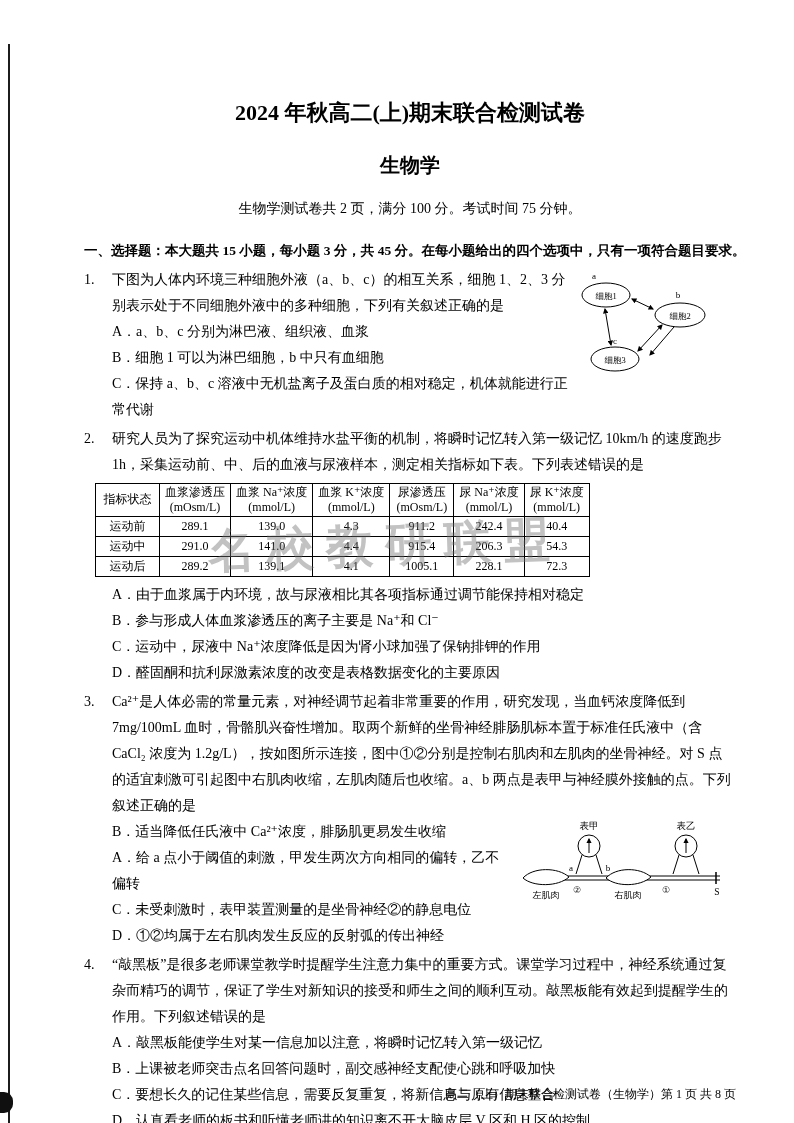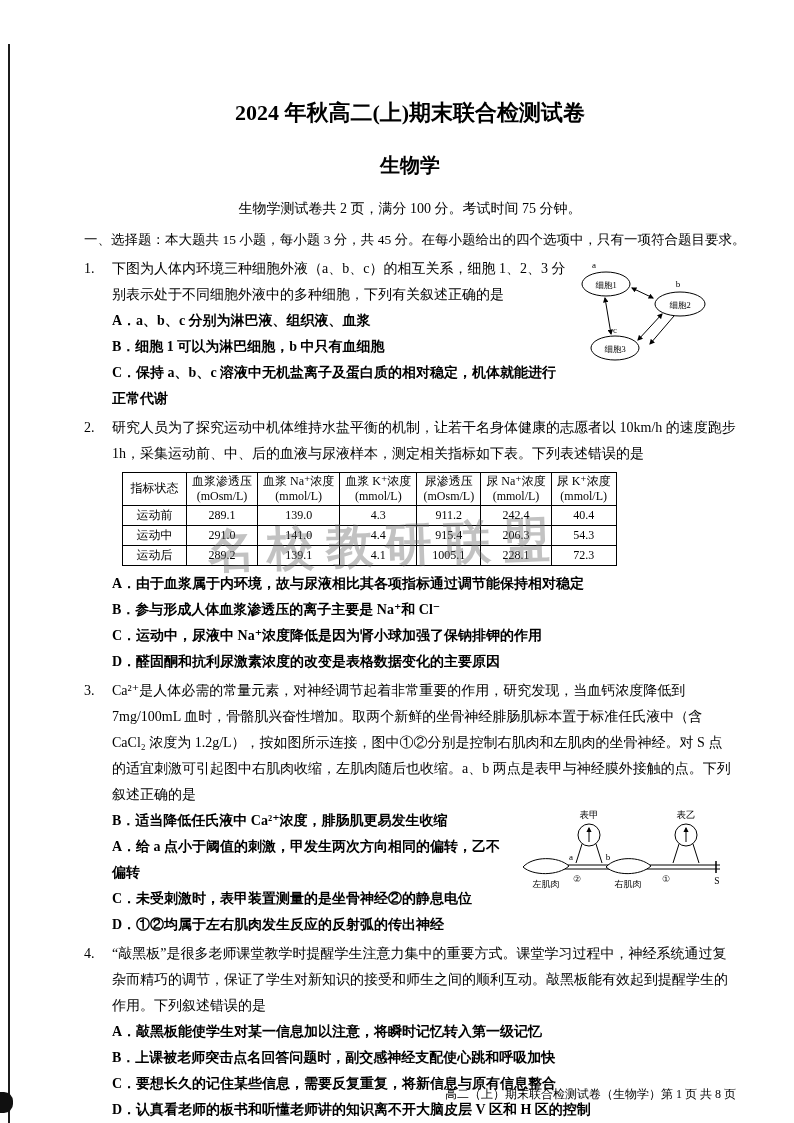--- a/index.html
+++ b/index.html
@@ -6,33 +6,33 @@
   html,body { background:#fff; }
   body {
     width:794px; height:1123px; position:relative; overflow:hidden;
     font-family:"Liberation Serif","DejaVu Serif",serif; color:#000;
   }
   .page { position:absolute; inset:0; padding:98px 58px 16px 84px; }
 
   .title   { font-size:22px; font-weight:bold; text-align:center; line-height:1.35; }
   .subject { font-size:20px; font-weight:bold; text-align:center; margin-top:24px; }
   .intro   { font-size:14px; line-height:26px; margin-top:17px;text-align:center; }
-  .section { font-size:13.5px; font-weight:normal; line-height:26px; margin-top:5px; white-space:nowrap; }
+  .section { font-size:13.5px; font-weight:bold; line-height:26px; margin-top:16px; white-space:nowrap; }
 
   .question { font-size:14px; line-height:26px; display:flow-root; margin-top:3px; }
   .q-stem   { padding-left:28px; text-indent:-28px; }
   .q-num    { display:inline-block; width:28px; text-indent:0; }
-  .option   { padding-left:28px;font-weight:bold; }
+  .option   { padding-left:28px; }
 
   .q1-float { float:right; width:158px; height:104px; margin:2px 0 2px 8px; }
   .q3-float { float:right; width:218px; height:92px; margin:0 0 2px 8px; }
   .diagram-svg { width:100%; height:100%; }
   .diagram-svg text { font-family:"Liberation Serif","DejaVu Serif",serif; }
 
-  table.data { border-collapse:collapse; margin:5px 0 5px 38px; font-size:12px; text-align:center; }
+  table.data { border-collapse:collapse; margin:5px 0 5px 11px; font-size:12px; text-align:center; }
   table.data th, table.data td { border:1px solid #000; padding:1px 5px; font-weight:normal; }
   table.data th { white-space:pre-line; line-height:15px; min-width:64px; }
   table.data td { line-height:17px; }
 
   .watermark {
     position:absolute; left:208px; top:514px; font-size:47px; font-weight:bold;
     letter-spacing:12px; color:rgba(110,110,110,0.42); transform:rotate(-2deg);
     pointer-events:none; white-space:nowrap;
   }
   .footer { position:absolute; right:58px; bottom:20px; font-size:12px;text-align:center; }
@@ -79,21 +79,21 @@
         <line x1="96" y1="58" x2="72" y2="86" stroke="#000" stroke-width="1" marker-end="url(#arr)"></line>
       </svg>
     </div>
     <p class="q-stem"><span class="q-num">1.</span><span>下图为人体内环境三种细胞外液（a、b、c）的相互关系，细胞 1、2、3 分别表示处于不同细胞外液中的多种细胞，下列有关叙述正确的是</span></p>
     <p class="option">A．a、b、c 分别为淋巴液、组织液、血浆</p>
     <p class="option">B．细胞 1 可以为淋巴细胞，b 中只有血细胞</p>
     <p class="option">C．保持 a、b、c 溶液中无机盐离子及蛋白质的相对稳定，机体就能进行正常代谢</p>
   </div>
 
   <div class="question">
-    <p class="q-stem"><span class="q-num">2.</span><span>研究人员为了探究运动中机体维持水盐平衡的机制，让若干名身体健康的志愿者以 10km/h 的速度跑步 1h，采集运动前、中、后的血液与尿液样本，测定相关指标如下表。下列表述错误的是</span></p>
+    <p class="q-stem"><span class="q-num">2.</span><span>研究人员为了探究运动中机体维持水盐平衡的机制，将瞬时记忆转入第一级记忆 10km/h 的速度跑步 1h，采集运动前、中、后的血液与尿液样本，测定相关指标如下表。下列表述错误的是</span></p>
 
     <table class="data">
       <tbody>
           <tr>
         <th>指标状态</th>
         <th>血浆渗透压
 (mOsm/L)</th>
         <th>血浆 Na⁺浓度
 (mmol/L)</th>
         <th>血浆 K⁺浓度

